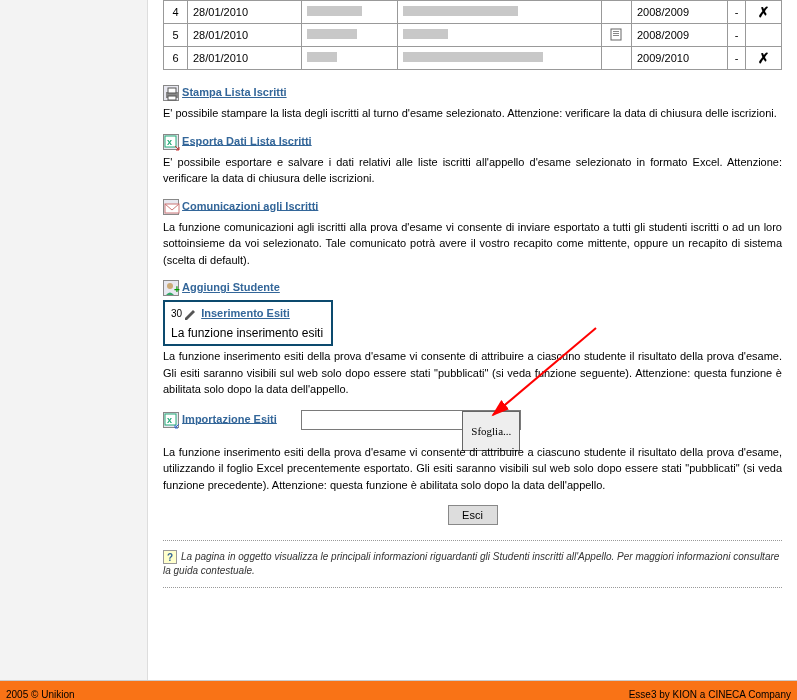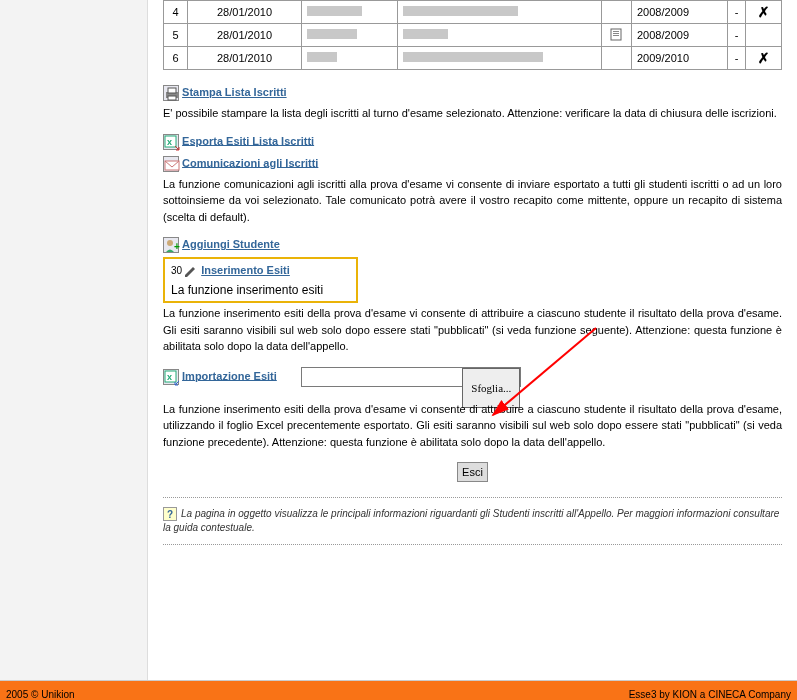--- a/index.html
+++ b/index.html
@@ -27,21 +27,21 @@
     border-collapse: collapse;
     margin-bottom: 15px;
   }
   table.data td {
     border: 1px solid #999;
     padding: 3px 5px;
     font-size: 11px;
     vertical-align: middle;
   }
   .num { width: 20px; text-align: center; }
-  .date { width: 95px; text-align: center; }
+  .date { width: 95px; text-align: left; }
   .gray1 { width: 80px; }
   .gray2 { width: 170px; }
   .icon { width: 18px; text-align: center; }
   .year { width: 80px; }
   .dash { width: 15px; text-align: center; }
   .act { width: 30px; text-align: center; }
   .redact {
     display: inline-block;
     background: #c8c8c8;
     height: 10px;
@@ -63,24 +63,24 @@
     display: inline-block;
     width: 16px;
     height: 16px;
     vertical-align: middle;
     background: #e8e8f0;
     border: 1px solid #888;
     position: relative;
   }
   .mini-icon svg { position: absolute; top:0; left:0; }
   .redbox {
-    border: 2px solid #eab308;
+    border: 2px solid #0c4a6e;
     padding: 4px 6px;
     margin: 0 0 4px 0;
-    width: 195px;
+    width: 170px;
     position: relative;
   }
   .arrow {
     position: absolute;
     left: 330px;
     top: 320px;
     pointer-events: none;
   }
   .file-row { margin: 4px 0 14px 0; }
   .file-input {
@@ -99,21 +99,21 @@
     font-family: Verdana;
     font-size: 11px;
     padding: 13px 8px;
     border: 1px solid #666;
     background: #eee;
     cursor: pointer;
   }
   .esci {
     display: block;
     margin: 10px auto 15px auto;
-    width: 31px;
+    width: 50px;
     text-align: center;
     border: 1px solid #888;
     background: #ddd;
     padding: 3px 0;
     cursor: pointer;
   }
   .hr-dot {
     border: none;
     border-top: 1px dotted #999;
     margin: 6px 0;
@@ -226,22 +226,23 @@
   <div class="section-desc">E' possibile stampare la lista degli iscritti al turno d'esame selezionato. Attenzione: verificare la data di chiusura delle iscrizioni.</div>
 
   <div class="section-link">
     <span class="mini-icon">
       <svg width="16" height="16">
           <rect x="1" y="1" width="11" height="11" fill="#fff" stroke="#2a7"></rect>
           <text x="3" y="10" font-size="9" fill="#2a7" font-weight="bold">x</text>
           <path d="M11 11 L15 15 M12 15 L15 15 L15 12" stroke="#c33" fill="none"></path>
         </svg>
     </span>
-    <a href="#">Esporta Esiti Lista Iscritti</a>
-  </div>
+    <a href="#">Esporta Dati Lista Iscritti</a>
+  </div>
+  <div class="section-desc">E' possibile esportare e salvare i dati relativi alle liste iscritti all'appello d'esame selezionato in formato Excel. Attenzione: verificare la data di chiusura delle iscrizioni.</div>
 
   <div class="section-link">
     <span class="mini-icon">
       <svg width="16" height="16">
           <rect x="1" y="4" width="14" height="9" fill="#fff" stroke="#c77"></rect>
           <path d="M1 4 L8 10 L15 4" stroke="#c77" fill="none"></path>
         </svg>
     </span>
     <a href="#">Comunicazioni agli Iscritti</a>
   </div>

